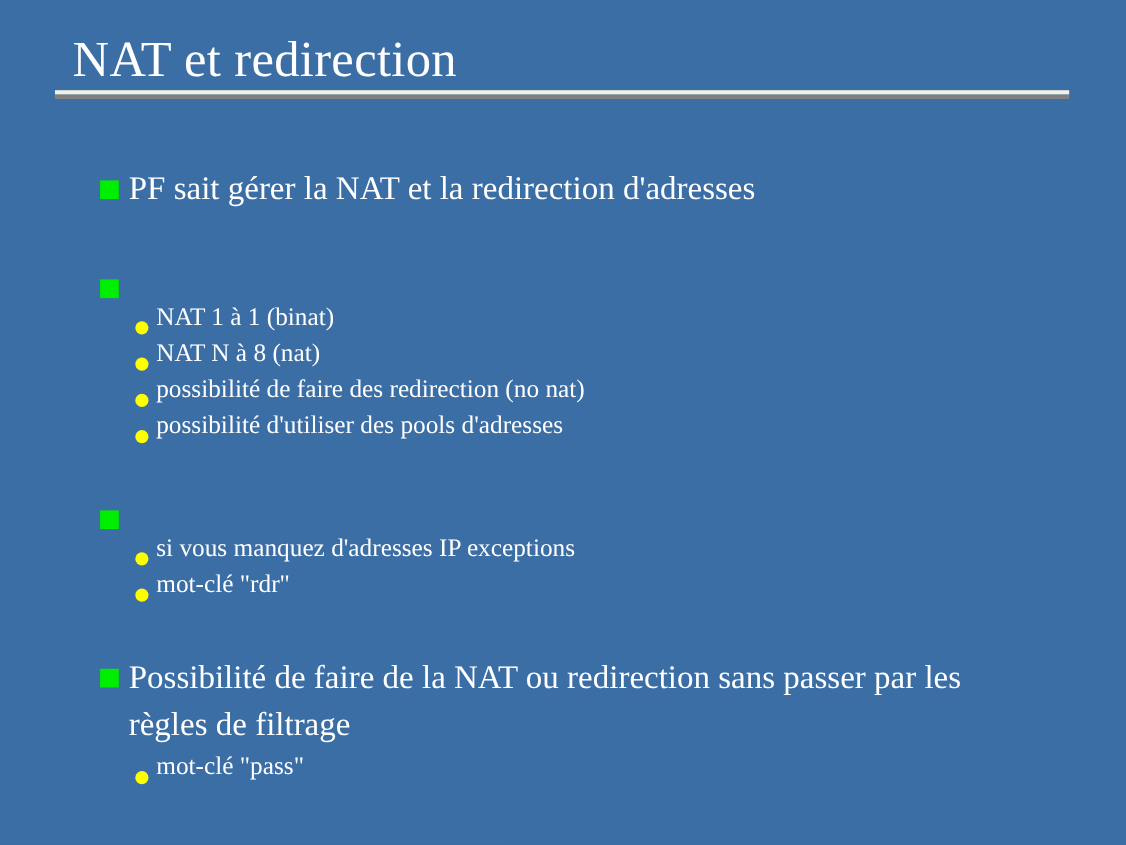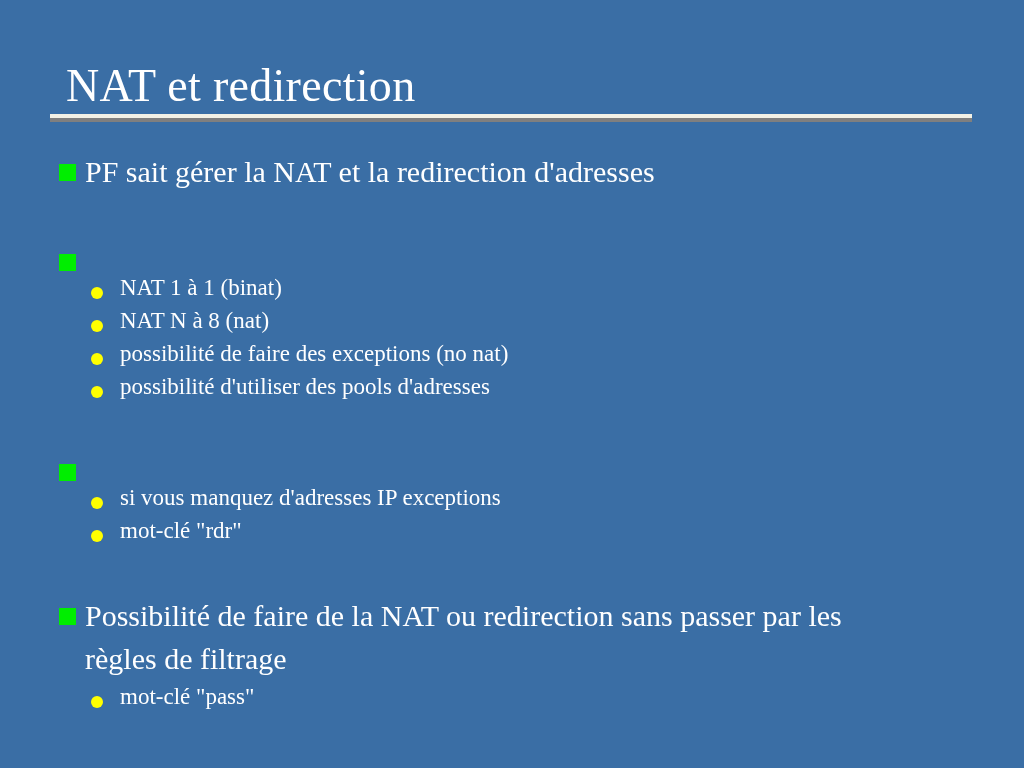--- a/index.html
+++ b/index.html
@@ -20,21 +20,21 @@
     width: 1024px;
     height: 768px;
     background: #3a6ea5;
     box-sizing: border-box;
   }
 
   
   #title-block {
     position: absolute;
     left: 50px;
-    top: 60px;
+    top: 28px;
     width: 924px;
   }
   #slide-title {
     font-size: 46px;
     line-height: 52px;
     color: #ffffff;
     font-weight: normal;
     letter-spacing: 0.3px;
     padding-left: 16px;
     white-space: nowrap;
@@ -58,21 +58,21 @@
     left: 0;
     top: 4px;
     width: 922px;
     height: 4px;
     background: #7f7f7f;
   }
 
   
   #outline {
     position: absolute;
-    left: 40px;
+    left: 72px;
     top: 150px;
     width: 930px;
   }
 
   .lvl1 {
     display: flex;
     align-items: flex-start;
     margin-bottom: 0;
   }
   .lvl1 .bullet-sq {
@@ -86,22 +86,21 @@
   }
   .lvl1 .lvl1-text {
     font-size: 30px;
     line-height: 43px;
     color: #ffffff;
     max-width: 800px;
   }
 
   .lvl2 {
     display: flex;
-    align-items: center;
-    gap: 10px;
+    align-items: flex-end;
   }
   .lvl2 .bullet-dot {
     flex: 0 0 auto;
     width: 12px;
     height: 12px;
     border-radius: 50%;
     background: #ffff00;
     margin-top: 11px;
     margin-right: 7px;
     margin-left: 51px;
@@ -149,21 +148,21 @@
       <div class="lvl2">
         <span class="bullet-dot"></span>
         <span class="lvl2-text">NAT 1 à 1 (binat)</span>
       </div>
       <div class="lvl2">
         <span class="bullet-dot"></span>
         <span class="lvl2-text">NAT N à 8 (nat)</span>
       </div>
       <div class="lvl2">
         <span class="bullet-dot"></span>
-        <span class="lvl2-text">possibilité de faire des exceptions (no nat)</span>
+        <span class="lvl2-text">possibilité de faire des redirection (no nat)</span>
       </div>
       <div class="lvl2">
         <span class="bullet-dot"></span>
         <span class="lvl2-text">possibilité d'utiliser des pools d'adresses</span>
       </div>
     </div>
     <div class="gap-after-group"></div>
 
     <div class="group">
       <div class="lvl1">

